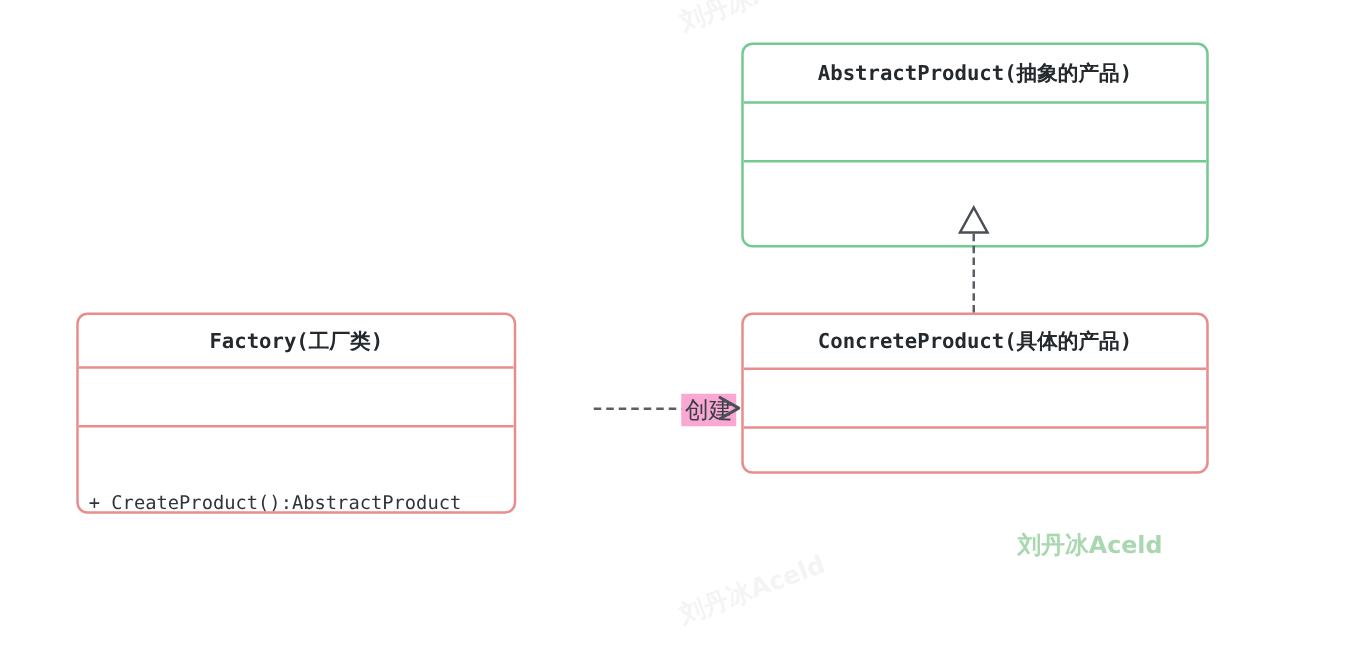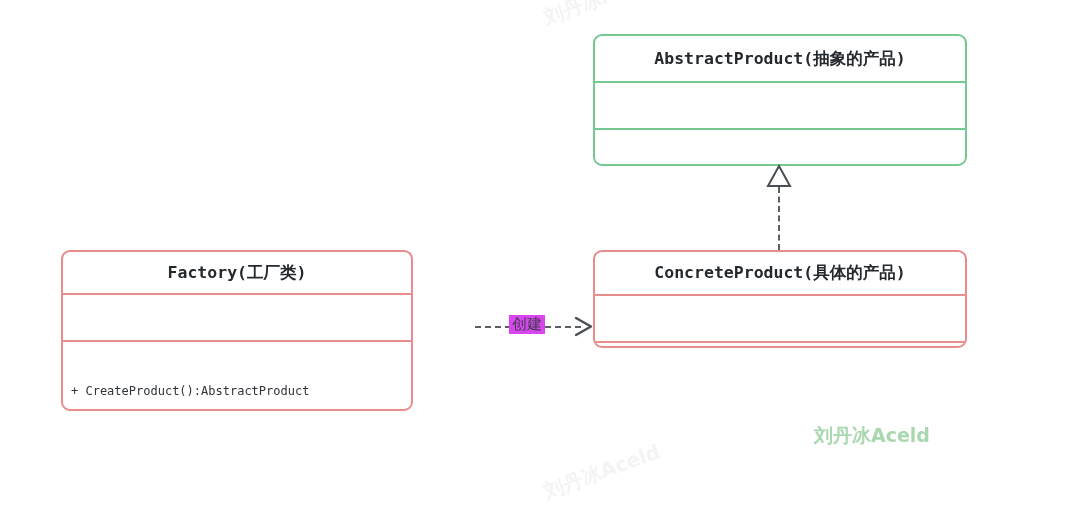--- a/index.html
+++ b/index.html
@@ -44,21 +44,21 @@
     width: 100%;
     height: 2px;
   }
   .uml-sep.green { background: #73c990; }
   .uml-sep.pink  { background: #e88c8c; }
 
   .uml-compartment {
     box-sizing: border-box;
     width: 100%;
     padding: 7px 8px 4px 8px;
-    font-size: 12px;
+    font-size: 15px;
     color: #3a3f45;
     line-height: 1.42;
     white-space: pre-wrap;
   }
   .uml-compartment.empty { padding: 0; }
 
   .mem-line { display: block; }
   .mem-sig  { color: #2f3439; }
 
   
@@ -68,26 +68,27 @@
     border-left: 2px dashed #5a5f66;
   }
   .conn-line-h {
     position: absolute;
     height: 0;
     border-top: 2px dashed #5a5f66;
   }
 
   .conn-label {
     position: absolute;
-    background: #d946ef;
+    background: #f9a8d4;
     padding: 0 3px;
-    font-size: 15px;
+    font-size: 19px;
     color: #3a3f45;
     font-family: "DejaVu Sans", "Liberation Sans", sans-serif;
     white-space: nowrap;
+    margin-left: 36px;
   }
 
   
   .wm-main {
     position: absolute;
     font-family: "DejaVu Sans", "Liberation Sans", sans-serif;
     font-weight: bold;
     font-size: 19px;
     color: #a9d8b0;
     white-space: nowrap;
@@ -105,42 +106,42 @@
   }
 </style>
 </head>
 <body>
 
 <div id="canvas">
 
   <div class="wm-faint" style="left:540px; top:6px;">刘丹冰Aceld</div>
   <div class="wm-faint" style="left:540px; top:480px;">刘丹冰Aceld</div>
 
-  <div class="uml-box green" style="left:593px; top:34px; width:374px; height:132px;">
+  <div class="uml-box green" style="left:593px; top:34px; width:374px; height:164px;">
     <div class="uml-title" style="height:45px;">AbstractProduct(抽象的产品)</div>
     <div class="uml-sep green"></div>
     <div class="uml-compartment empty" style="height:45px;"></div>
     <div class="uml-sep green"></div>
     <div class="uml-compartment" style="height:36px;">
       
     </div>
   </div>
 
   <div class="uml-box pink" style="left:61px; top:250px; width:352px; height:161px;">
     <div class="uml-title" style="height:41px;">Factory(工厂类)</div>
     <div class="uml-sep pink"></div>
     <div class="uml-compartment empty" style="height:45px;"></div>
     <div class="uml-sep pink"></div>
     <div class="uml-compartment" style="height:69px;">
       <span class="mem-line"><span class="mem-sig">+ CreateProduct():AbstractProduct</span></span>
       
     </div>
   </div>
 
-  <div class="uml-box pink" style="left:593px; top:250px; width:374px; height:98px;">
+  <div class="uml-box pink" style="left:593px; top:250px; width:374px; height:129px;">
     <div class="uml-title" style="height:42px;">ConcreteProduct(具体的产品)</div>
     <div class="uml-sep pink"></div>
     <div class="uml-compartment empty" style="height:45px;"></div>
     <div class="uml-sep pink"></div>
     <div class="uml-compartment" style="height:36px;">
       
     </div>
   </div>
 
   <div class="conn-line-v" style="left:778px; top:187px; height:63px;"></div>

